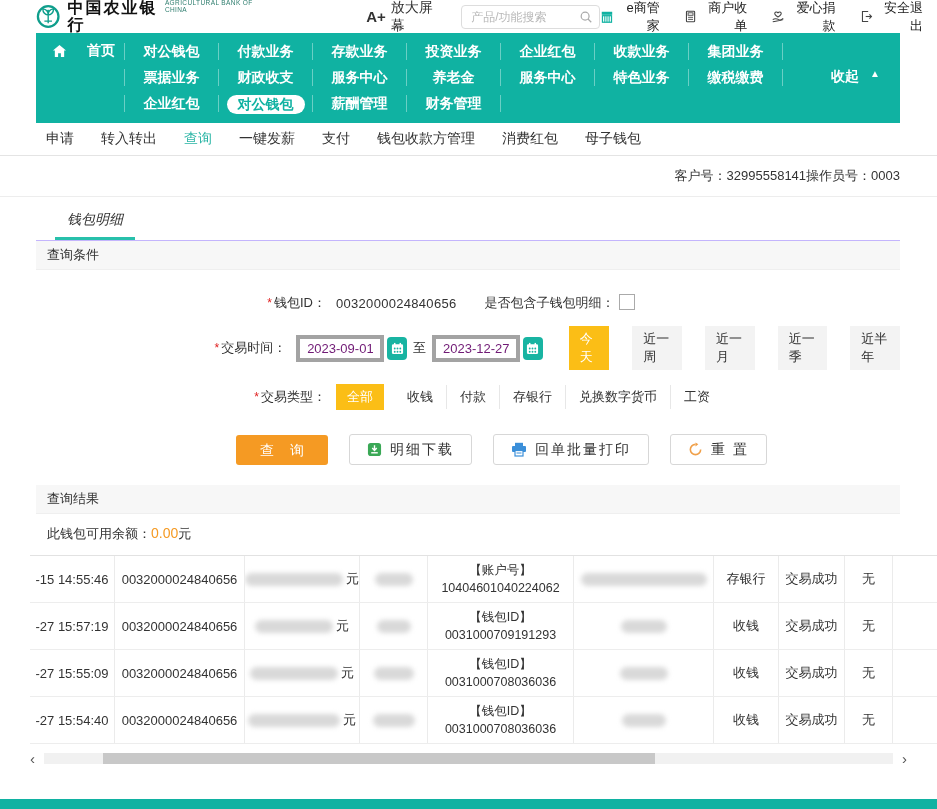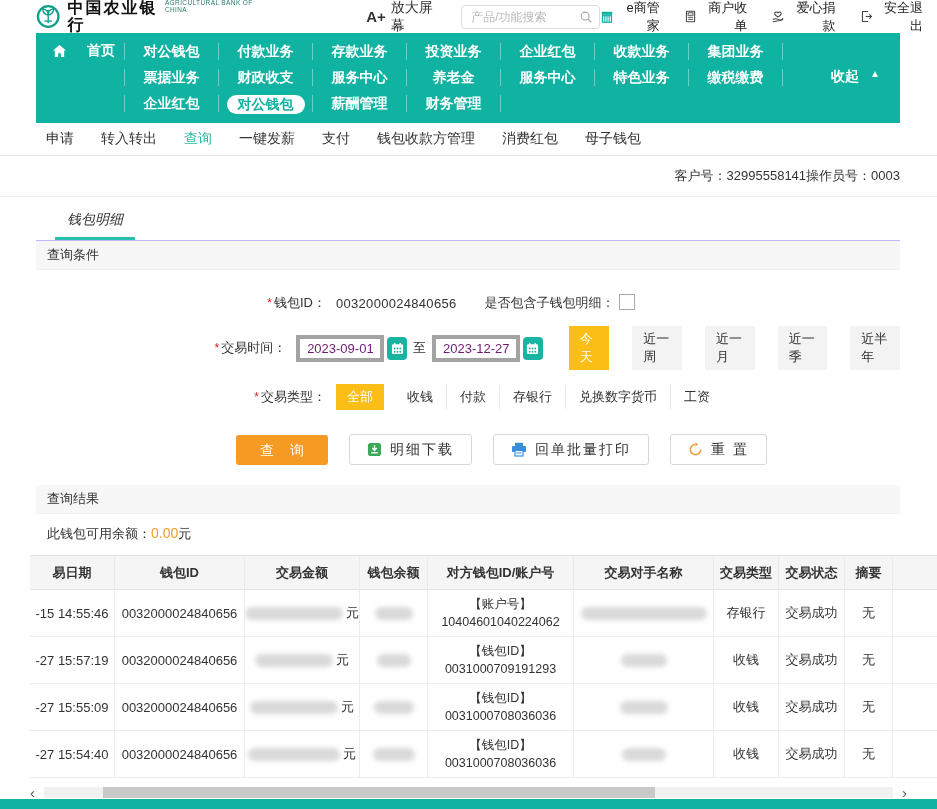--- a/index.html
+++ b/index.html
@@ -332,32 +332,20 @@
   </div>
 </div>
 
 <div class="secbar results">查询结果</div>
 
 <div class="balance">
   <span>此钱包可用余额：</span><span class="amt">0.00</span><span>元</span>
 </div>
 
 <div class="tbl">
-  <div class="thead">
-    <div class="th c-date">易日期</div>
-    <div class="th c-wid">钱包ID</div>
-    <div class="th c-amt">交易金额</div>
-    <div class="th c-bal">钱包余额</div>
-    <div class="th c-cid">对方钱包ID/账户号</div>
-    <div class="th c-name">交易对手名称</div>
-    <div class="th c-type">交易类型</div>
-    <div class="th c-stat">交易状态</div>
-    <div class="th c-sum">摘要</div>
-    <div class="th c-fill"></div>
-  </div>
 
   <div class="trow">
     <div class="td c-date">-15 14:55:46</div>
     <div class="td c-wid">0032000024840656</div>
     <div class="td c-amt">
         <span class="amt-wrap">
           <span class="blob" style="width:98px"></span>
           <span>元</span>
         </span>
       </div>

